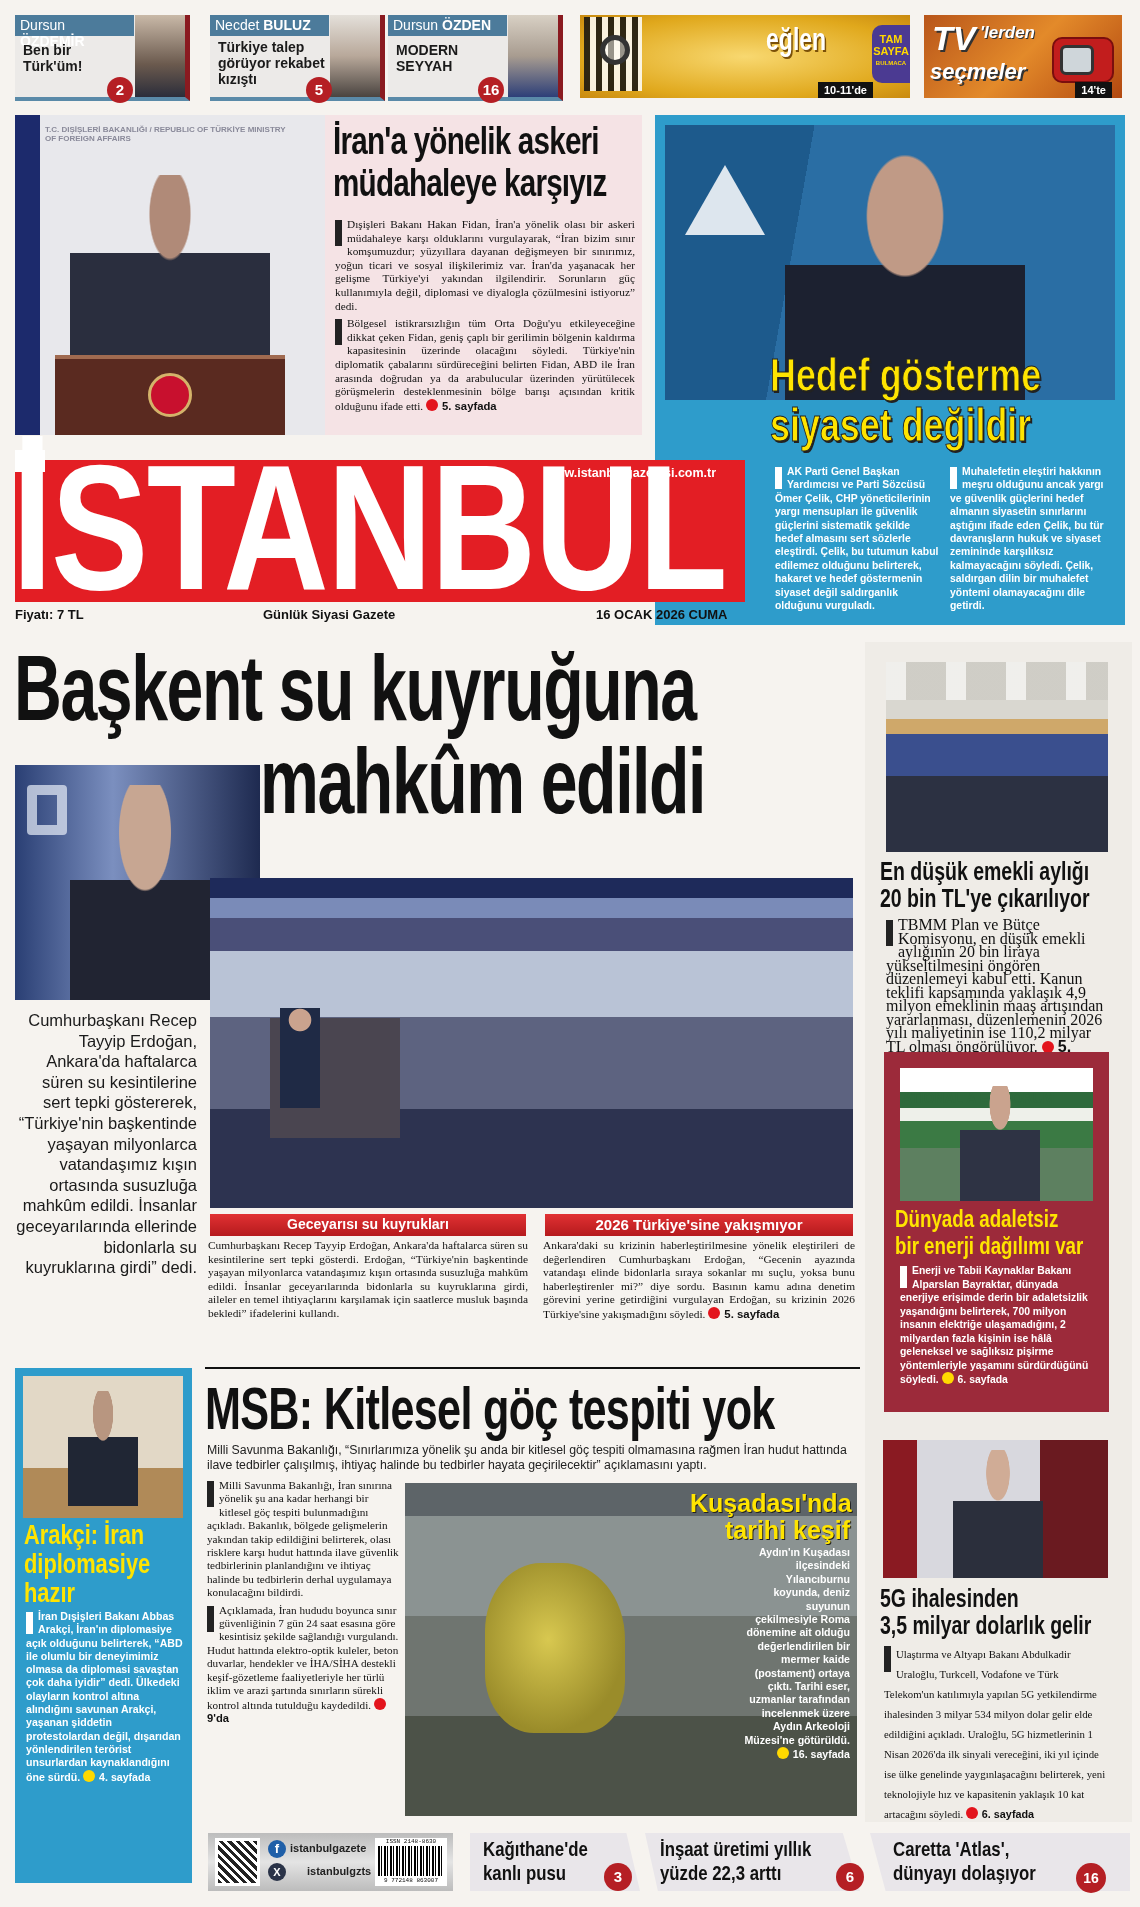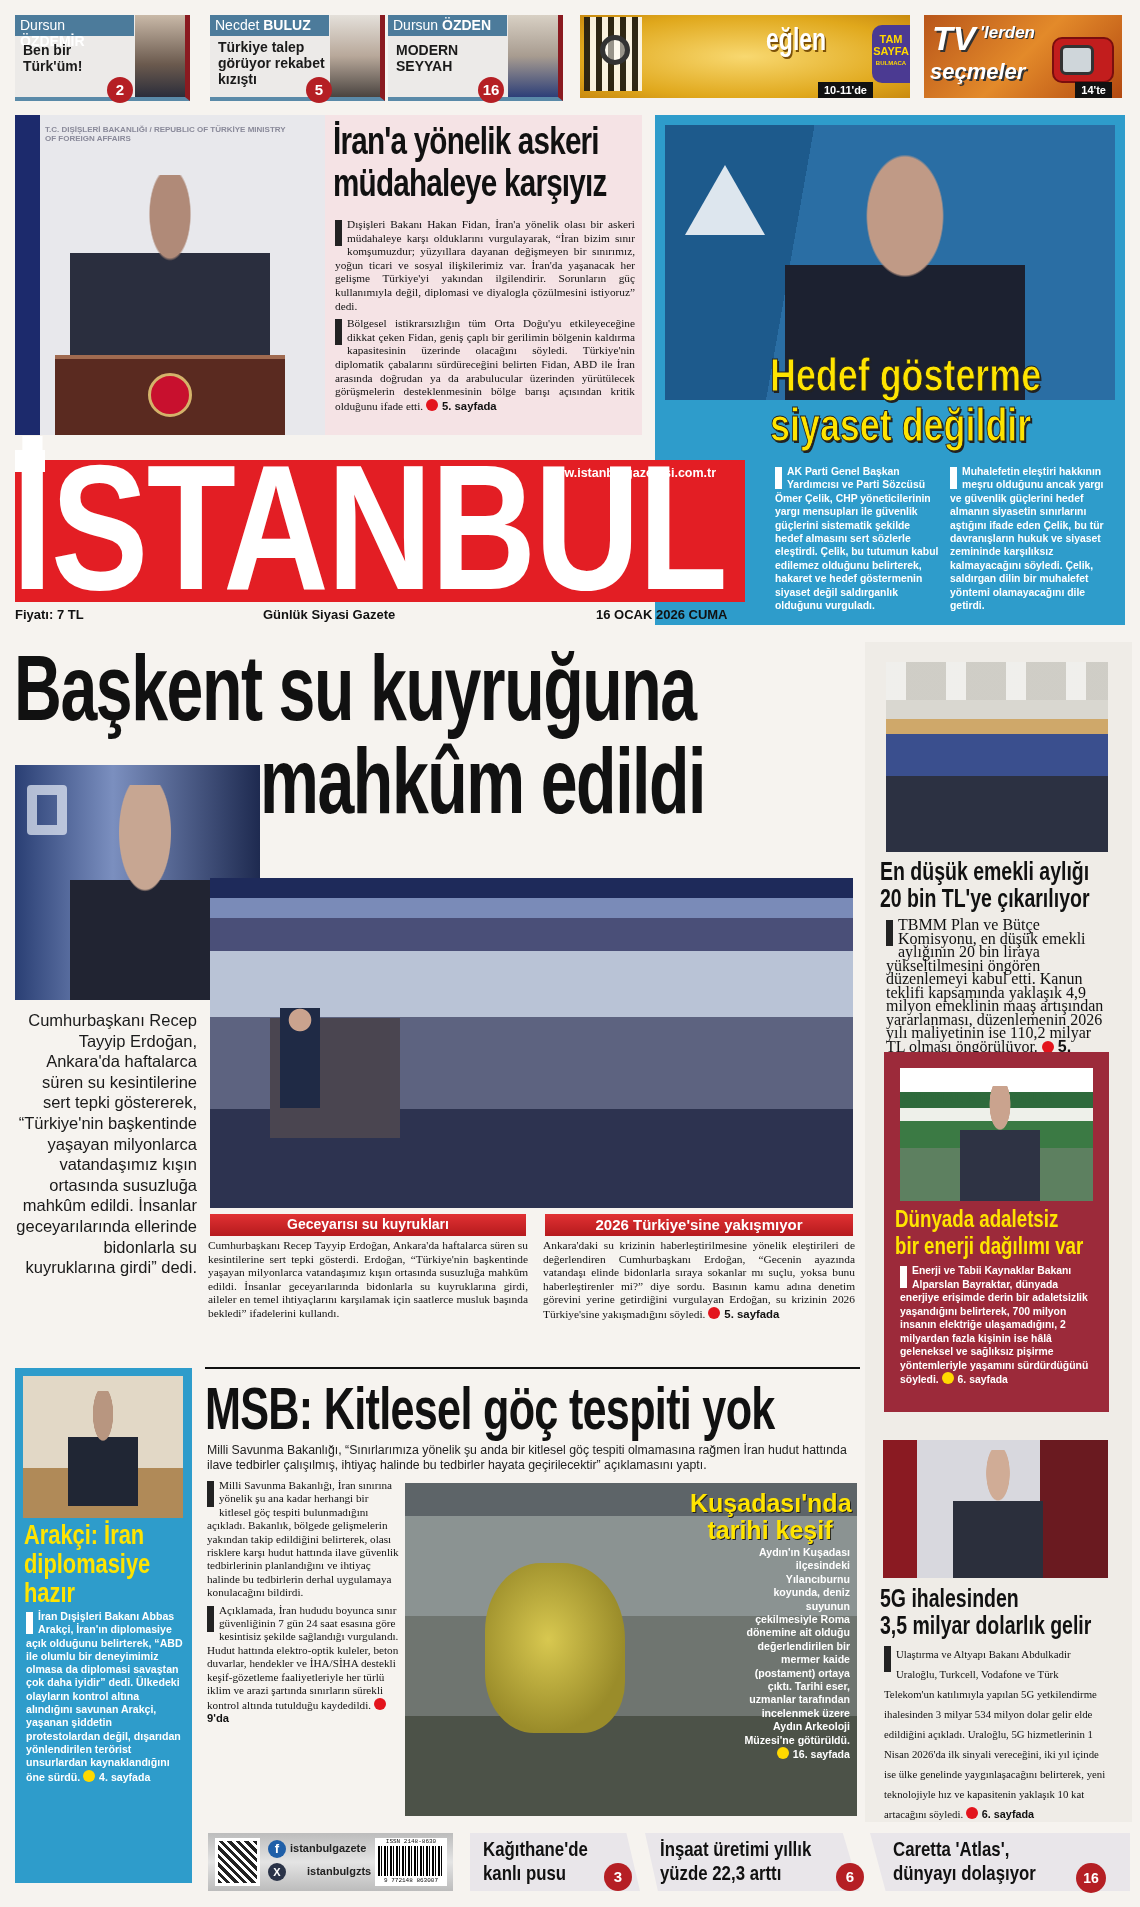--- a/index.html
+++ b/index.html
@@ -175,21 +175,21 @@
 <div class="abs" style="left:205px;top:1378px;font-weight:700;font-size:60px;line-height:62px;letter-spacing:-1px;white-space:nowrap;transform:scaleX(.72);transform-origin:left;">MSB: Kitlesel göç tespiti yok</div>
 <div class="abs" style="left:207px;top:1443px;width:650px;font-size:12.3px;line-height:15px;color:#222;">Milli Savunma Bakanlığı, “Sınırlarımıza yönelik şu anda bir kitlesel göç tespiti olmamasına rağmen İran hudut hattında ilave tedbirler çalışılmış, ihtiyaç halinde bu tedbirler hayata geçirilecektir” açıklamasını yaptı.</div>
 <div class="abs serif" style="left:207px;top:1479px;width:195px;font-size:11.2px;line-height:13.4px;">
   <p style="margin-bottom:4px;"><span class="bar-mark"></span><span>Milli Savunma Bakanlığı, İran sınırına yönelik şu ana kadar herhangi bir kitlesel göç tespiti bulunmadığını açıkladı. Bakanlık, bölgede gelişmelerin yakından takip edildiğini belirterek, olası risklere karşı hudut hattında ilave güvenlik tedbirlerinin planlandığını ve ihtiyaç halinde bu tedbirlerin derhal uygulamaya konulacağını bildirdi.</span></p>
   <p><span class="bar-mark"></span><span>Açıklamada, İran hududu boyunca sınır güvenliğinin 7 gün 24 saat esasına göre kesintisiz şekilde sağlandığı vurgulandı. Hudut hattında elektro-optik kuleler, beton duvarlar, hendekler ve İHA/SİHA destekli keşif-gözetleme faaliyetleriyle her türlü iklim ve arazi şartında sınırların sürekli kontrol altında tutulduğu kaydedildi.</span> <span class="dot"></span><span class="pageref">9'da</span></p>
 </div>
 
 <div class="abs photo" style="left:405px;top:1483px;width:452px;height:333px;background:linear-gradient(#5d6468 0 10%, #8b9392 10% 40%, #6f7570 40% 70%, #4c5248 70% 100%);">
   <div class="abs" style="left:80px;top:80px;width:140px;height:170px;background:radial-gradient(ellipse at 45% 45%, #d8c850, #9a8c2a 70%);border-radius:40% 45% 30% 35%;"></div>
 </div>
-<div class="abs" style="left:690px;top:1490px;width:160px;text-align:center;">
+<div class="abs" style="left:690px;top:1490px;width:160px;text-align:right;">
   <div style="font-weight:700;font-size:25px;line-height:27px;color:#ffe400;text-shadow:1px 1px 0 #222;white-space:nowrap;">Kuşadası'nda</div>
   <div style="font-weight:700;font-size:25px;line-height:27px;color:#ffe400;text-shadow:1px 1px 0 #222;white-space:nowrap;">tarihi keşif</div>
 </div>
 <div class="abs" style="left:744px;top:1546px;width:106px;font-size:10.6px;line-height:13.4px;color:#fff;font-weight:700;text-align:right;">
   <span>Aydın'ın Kuşadası ilçesindeki Yılancıburnu koyunda, deniz suyunun çekilmesiyle Roma dönemine ait olduğu değerlendirilen bir mermer kaide (postament) ortaya çıktı. Tarihi eser, uzmanlar tarafından incelenmek üzere Aydın Arkeoloji Müzesi'ne götürüldü.</span><br><span class="dot yellow"></span><span class="pageref">16. sayfada</span>
 </div>
 
 <div class="abs" style="left:15px;top:1368px;width:177px;height:515px;background:#2e9ccb;"></div>
 <div class="abs photo" style="left:23px;top:1376px;width:160px;height:142px;background:linear-gradient(#e2d8c6 0 65%, #b08a58 65%);">
   <div class="abs" style="left:45px;top:15px;width:70px;height:115px;background:radial-gradient(ellipse at 50% 20%, #b89680 0 20%, transparent 21%), linear-gradient(transparent 0 40%, #202634 40%);"></div>

